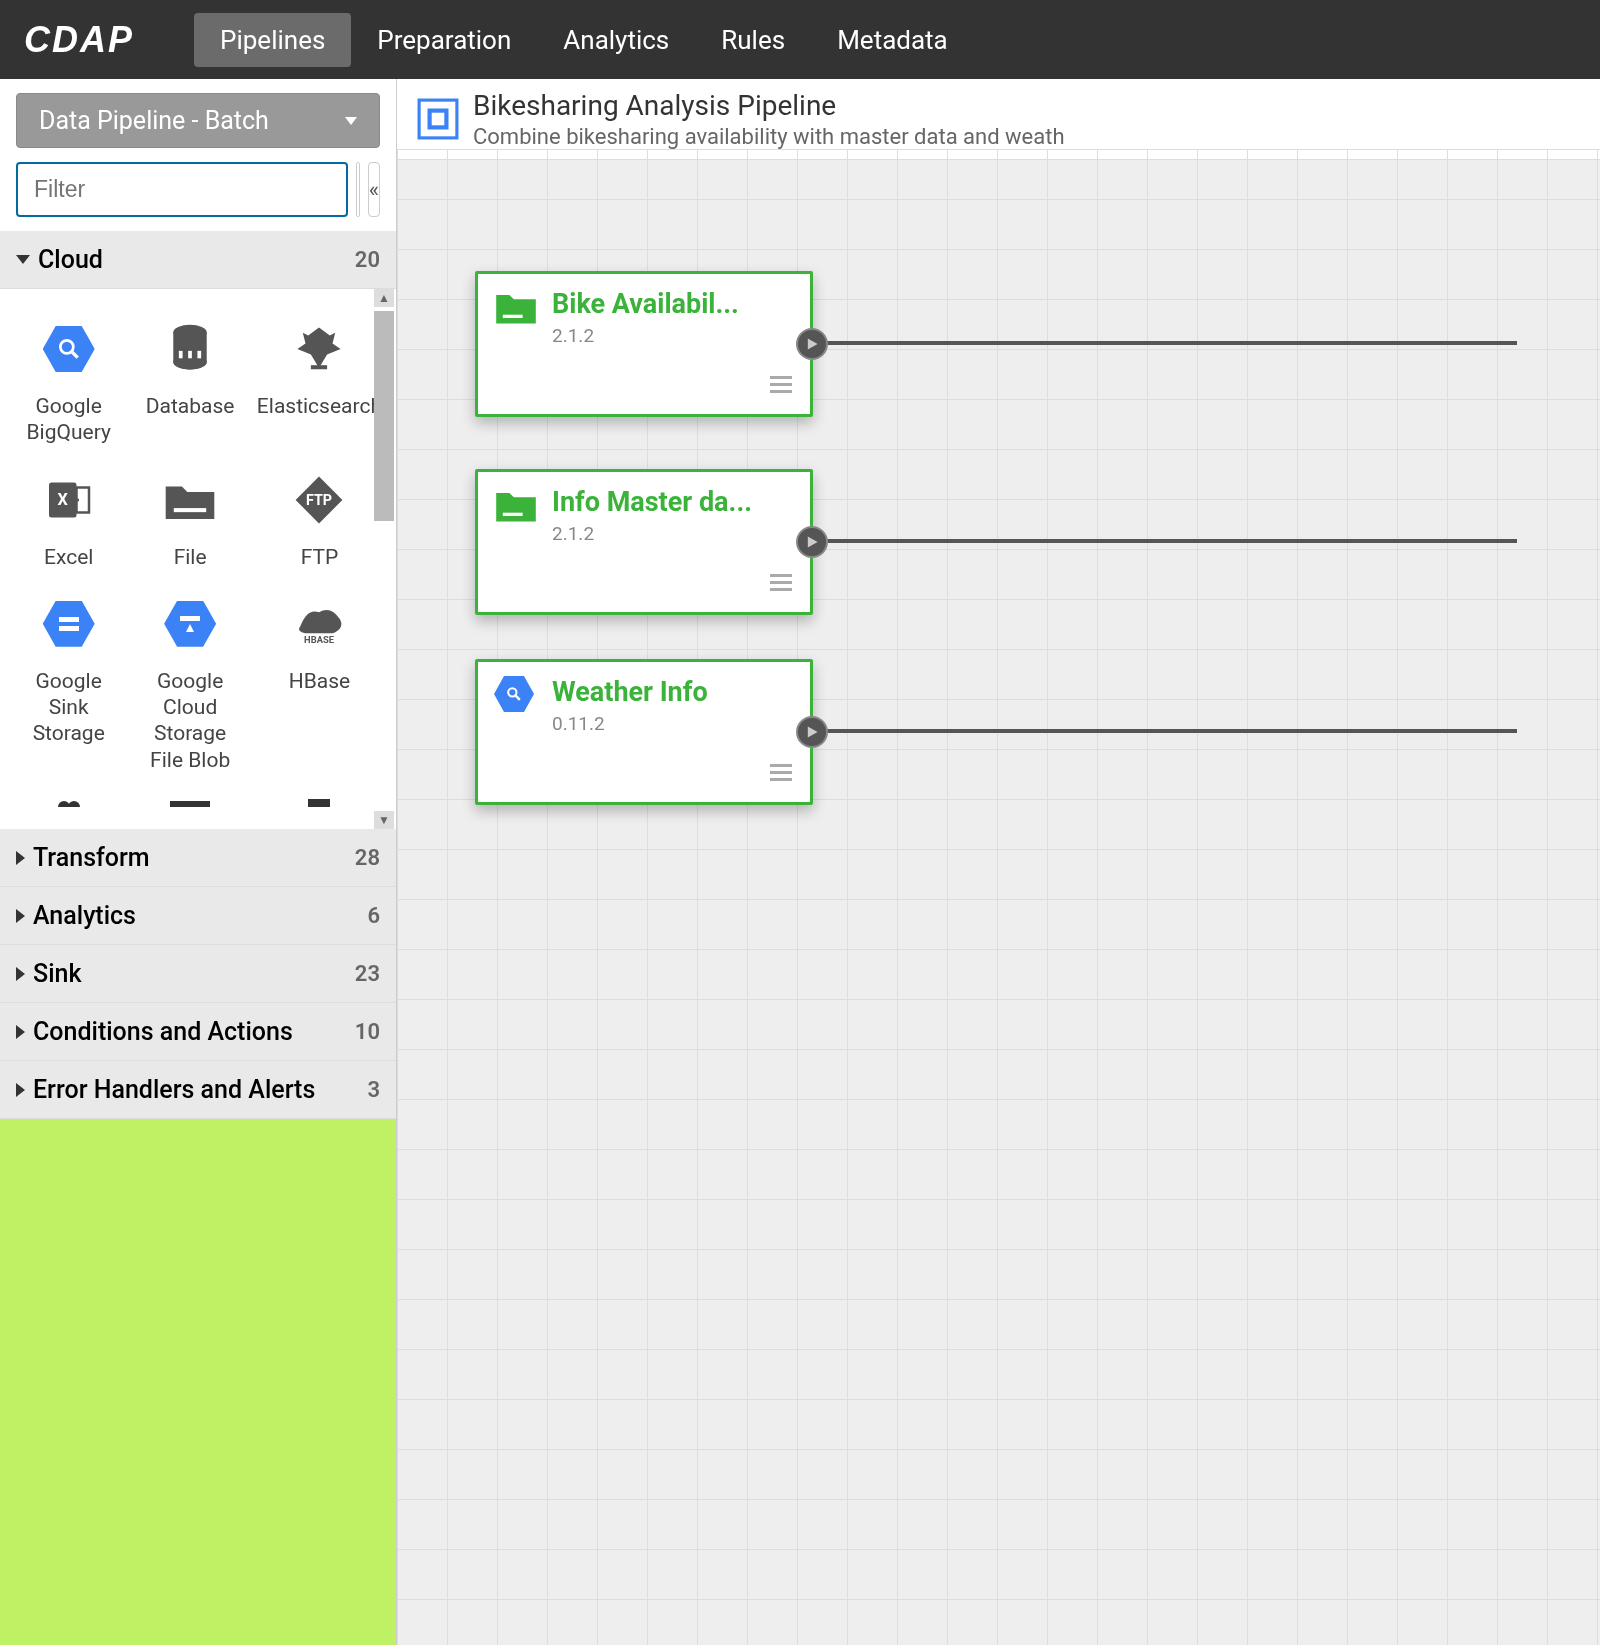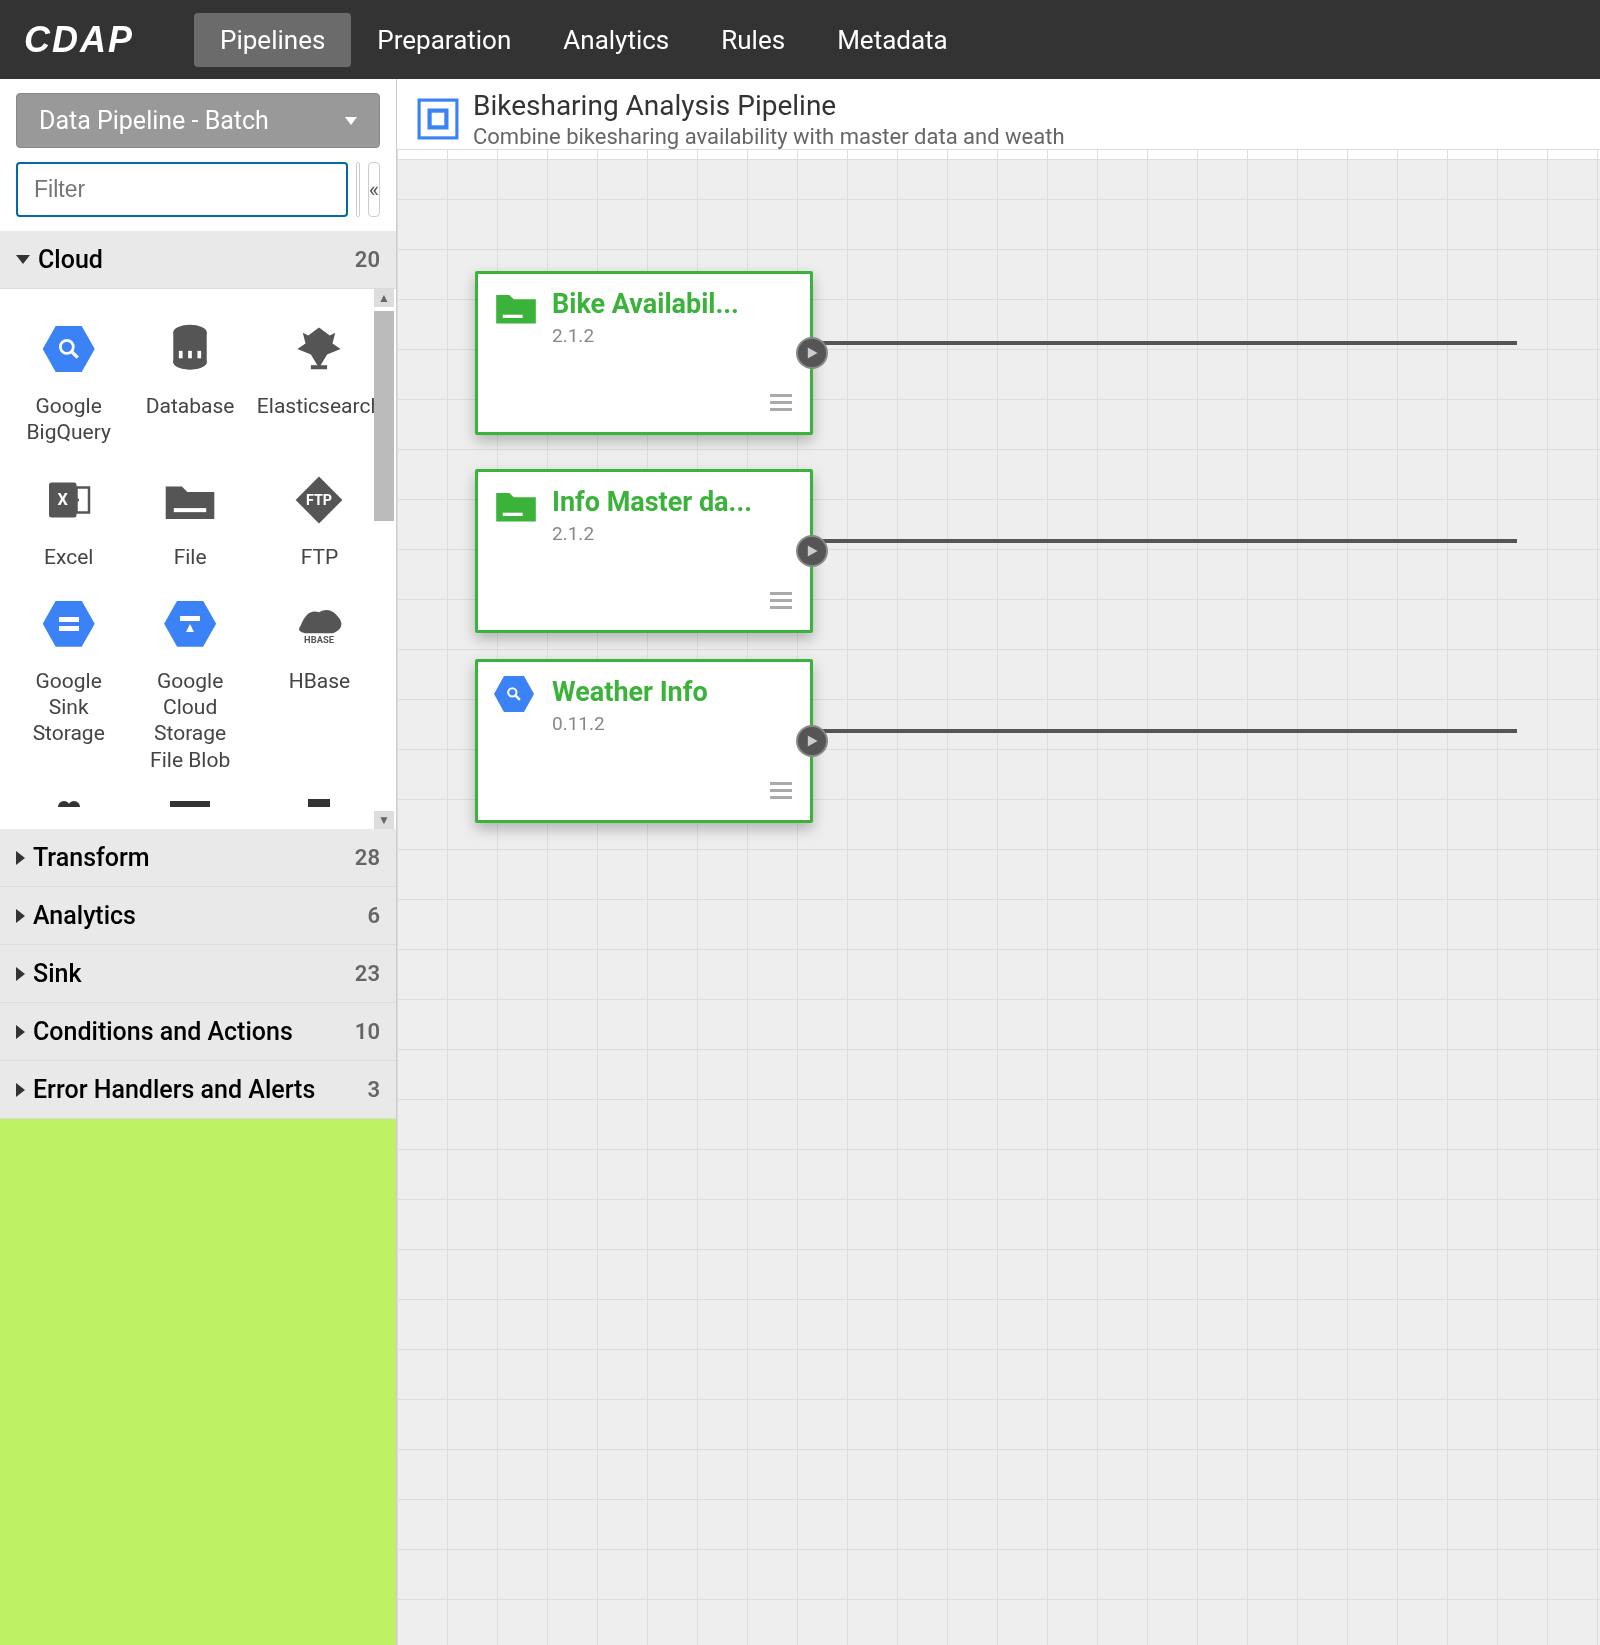--- a/index.html
+++ b/index.html
@@ -55,21 +55,21 @@
 
 .grid-bg {
   position: absolute; top: 0; left: 0; right: 0; bottom: 0;
   background-image:
     linear-gradient(#ddd 1px, transparent 1px),
     linear-gradient(90deg, #ddd 1px, transparent 1px);
   background-size: 50px 50px;
 }
 
 
-.node { position: absolute; width: 338px; height: 164px; background: #fff; border: 3px solid #3bb33b; border-radius: 2px; box-shadow: 0 6px 14px rgba(0,0,0,0.25); }
+.node { position: absolute; width: 338px; height: 146px; background: #fff; border: 3px solid #3bb33b; border-radius: 2px; box-shadow: 0 6px 14px rgba(0,0,0,0.25); }
 .node-row { display: flex; align-items: flex-start; padding: 14px 16px; gap: 14px; }
 .node-ic { width: 44px; height: 44px; }
 .node-title { font-size: 27px; font-weight: 700; color: #3bb33b; }
 .node-ver { font-size: 19px; color: #888; margin-top: 4px; }
 .node-menu { position: absolute; right: 18px; bottom: 14px; color: #999; font-size: 26px; cursor: pointer; letter-spacing: -2px; }
 .node-port { position: absolute; right: -18px; top: 50%; transform: translateY(-50%); width: 32px; height: 32px; border-radius: 50%; background: #555; border: 2px solid #888; display: flex; align-items: center; justify-content: center; }
 .node-port svg { width: 14px; height: 14px; }
 
 .edge { position: absolute; height: 4px; background: #555; }
 

